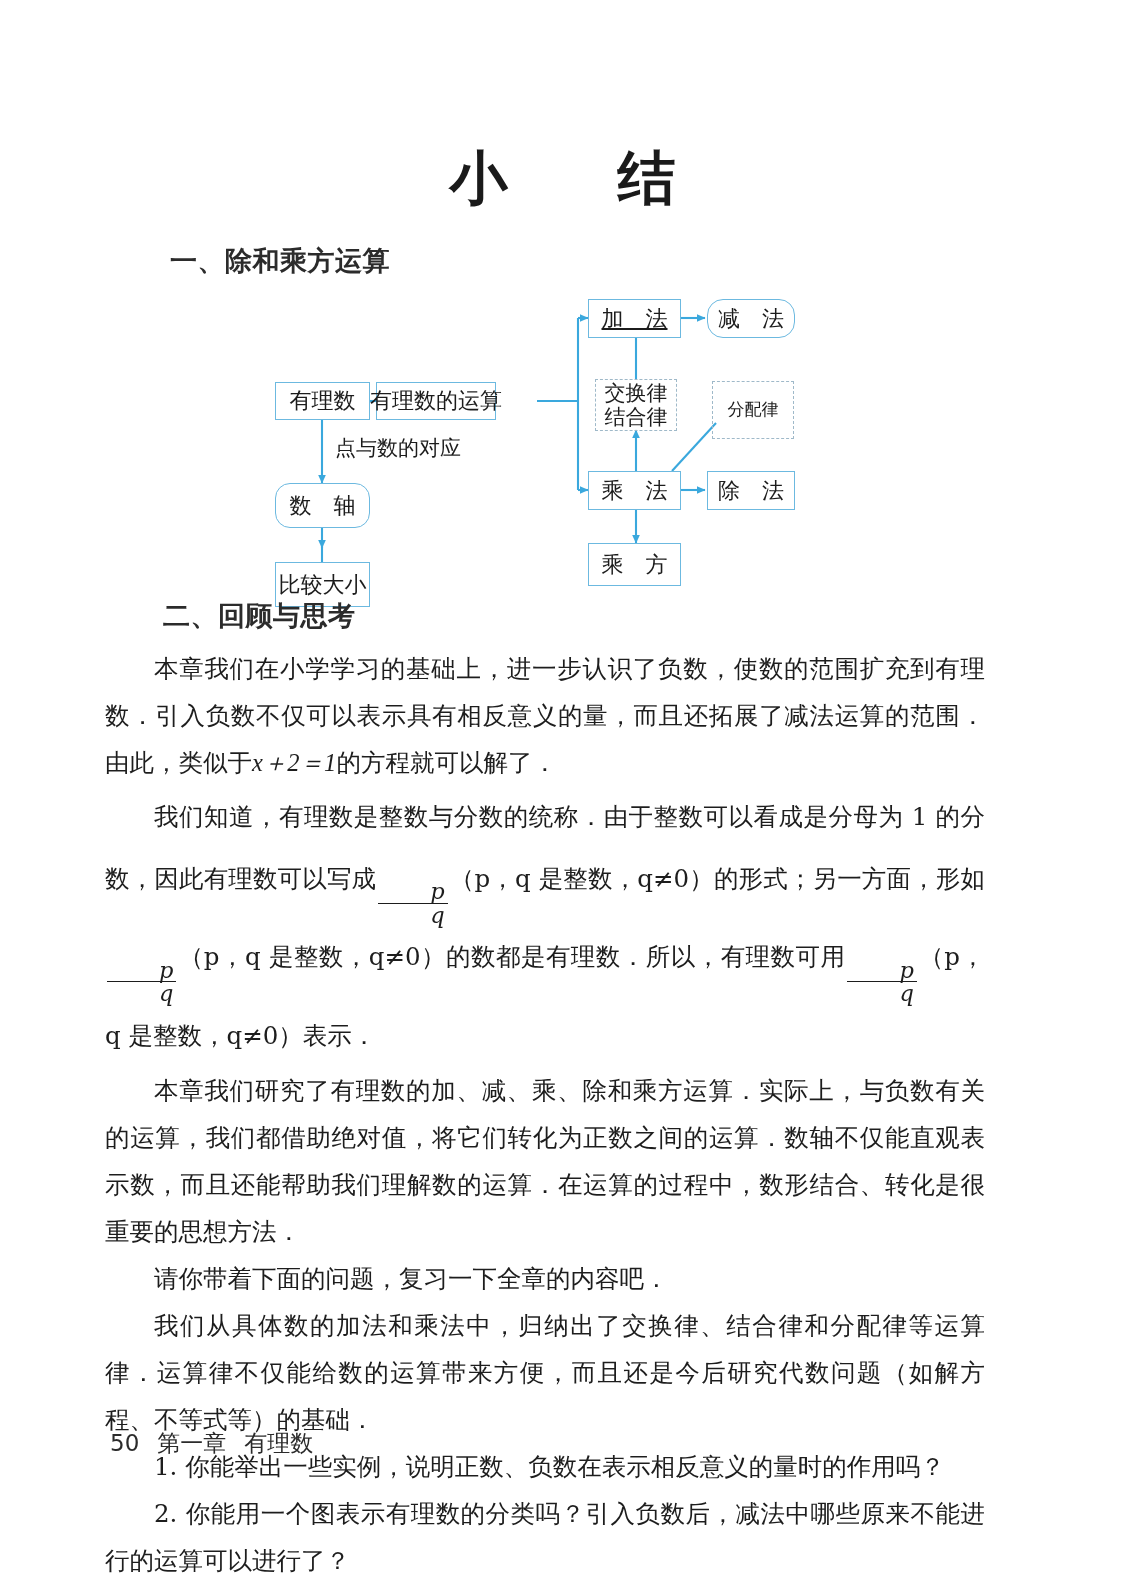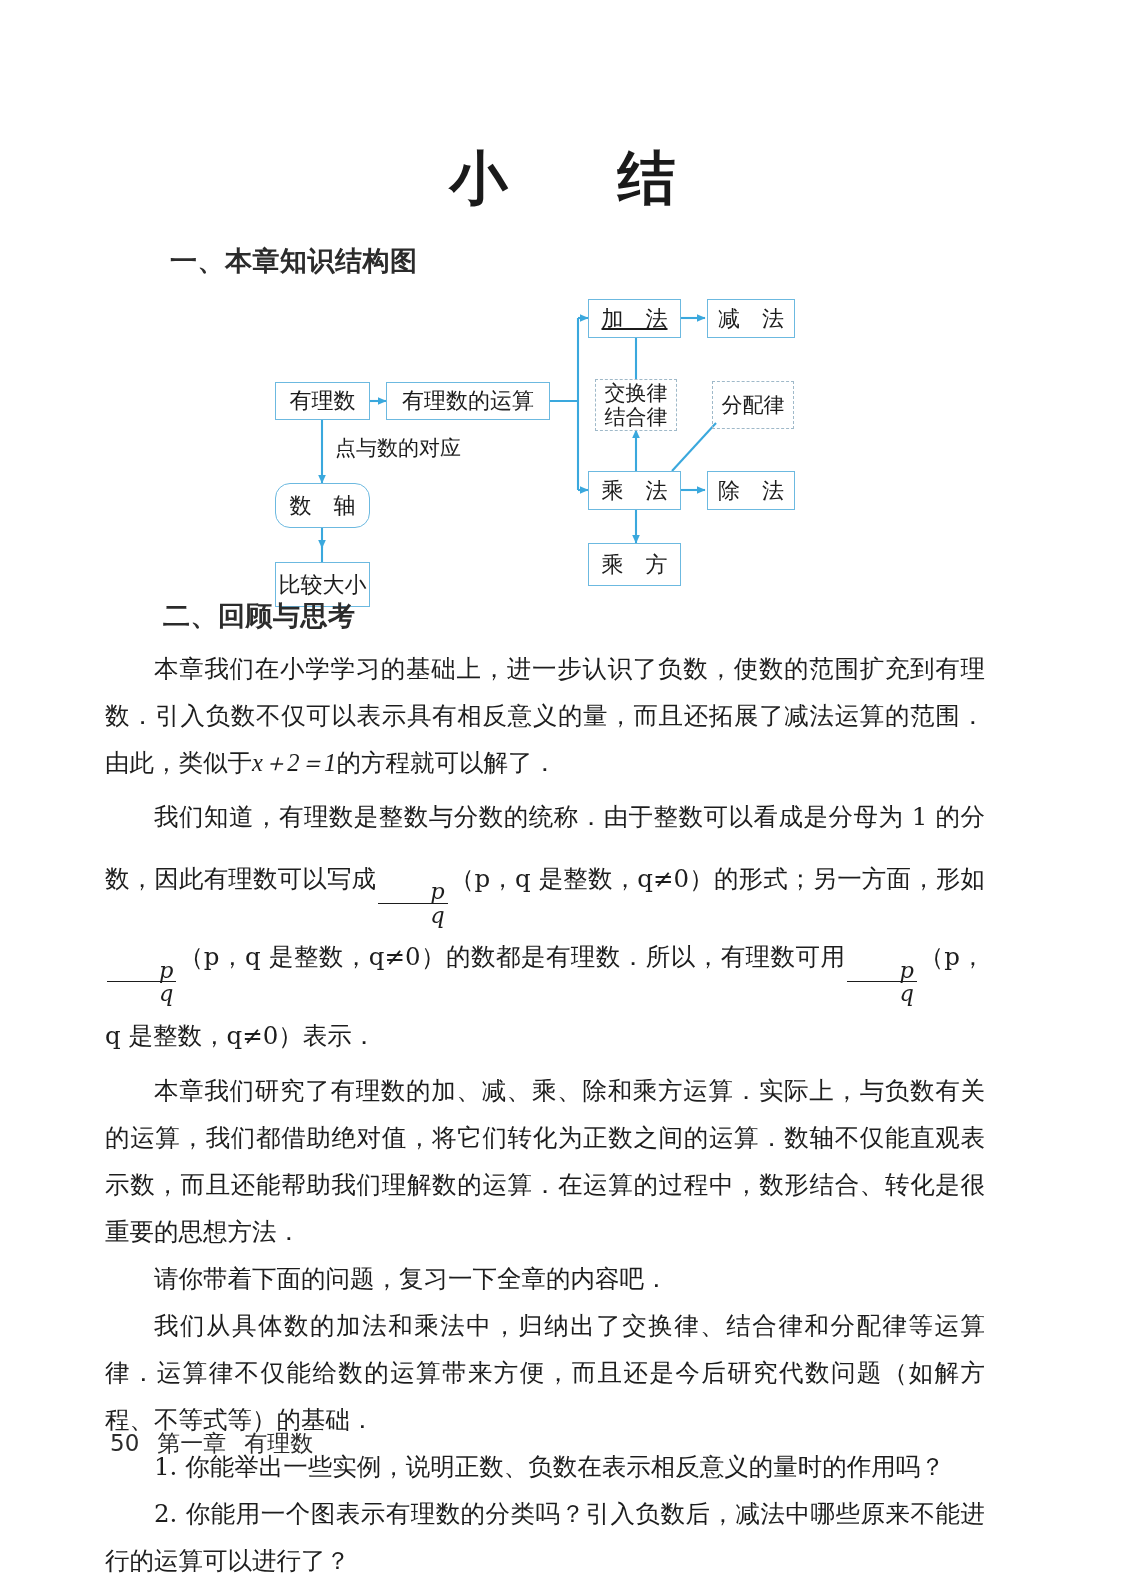--- a/index.html
+++ b/index.html
@@ -95,21 +95,21 @@
   .footer .pg{margin-right:18px;}
   .footer .ch{margin-right:18px;}
 </style>
 </head>
 <body>
 
 <div class="page">
 
   <div class="page-title">小　结</div>
 
-  <div class="sec-head" id="sec1">一、本章知识结构图</div>
+  <div class="sec-head" id="sec1">一、除和乘方运算</div>
 
   <div class="chart">
 
     <svg width="1125" height="310" viewBox="0 0 1125 310">
       <defs>
         <marker id="ah" markerWidth="9" markerHeight="8" refX="8.4" refY="4" orient="auto" markerUnits="userSpaceOnUse">
           <path d="M0,0 L9,4 L0,8 z" fill="#3aa8dd"></path>
         </marker>
       </defs>
       <g stroke="#3aa8dd" stroke-width="2.1" fill="none">
@@ -140,58 +140,58 @@
         <line x1="636" y1="225" x2="636" y2="258" marker-end="url(#ah)"></line>
 
         <line x1="716" y1="138" x2="672" y2="186"></line>
       </g>
     </svg>
 
     <div class="node" style="left:275px;top:97px;width:95px;height:38px;">
       <span>有理数</span>
     </div>
 
-    <div class="node" style="left:386px;top:97px;width:164px;height:38px;">
+    <div class="node" style="left:376px;top:97px;width:120px;height:38px;">
       <span>有理数的运算</span>
     </div>
 
     <div class="node" style="left:275px;top:198px;width:95px;height:45px;border-radius:15px;">
       <span>数　轴</span>
     </div>
 
     <div class="node" style="left:275px;top:277px;width:95px;height:45px;">
       <span>比较大小</span>
     </div>
 
     <div class="node" style="left:588px;top:14px;width:93px;height:39px;text-decoration:underline;">
       <span>加　法</span>
     </div>
 
-    <div class="node" style="left:707px;top:14px;width:88px;height:39px;">
+    <div class="node" style="left:707px;top:14px;width:88px;height:39px;border-radius:16px;">
       <span>减　法</span>
     </div>
 
     <div class="node" style="left:588px;top:186px;width:93px;height:39px;">
       <span>乘　法</span>
     </div>
 
     <div class="node" style="left:707px;top:186px;width:88px;height:39px;">
       <span>除　法</span>
     </div>
 
     <div class="node" style="left:588px;top:258px;width:93px;height:43px;">
       <span>乘　方</span>
     </div>
 
     <div class="node dashed" style="left:595px;top:94px;width:82px;height:52px;font-size:21px;">
       <span>交换律</span>
       <span>结合律</span>
     </div>
 
-    <div class="node dashed" style="left:712px;top:96px;width:82px;height:48px;font-size:21px;justify-content:center;">
+    <div class="node dashed" style="left:712px;top:96px;width:82px;height:58px;font-size:17px;justify-content:center;">
       <span>分配律</span>
     </div>
 
     <div class="edge-label" style="left:335px;top:149px;">点与数的对应</div>
   </div>
 
   <div class="sec-head" id="sec2">二、回顾与思考</div>
 
   <div class="body-text">
 

